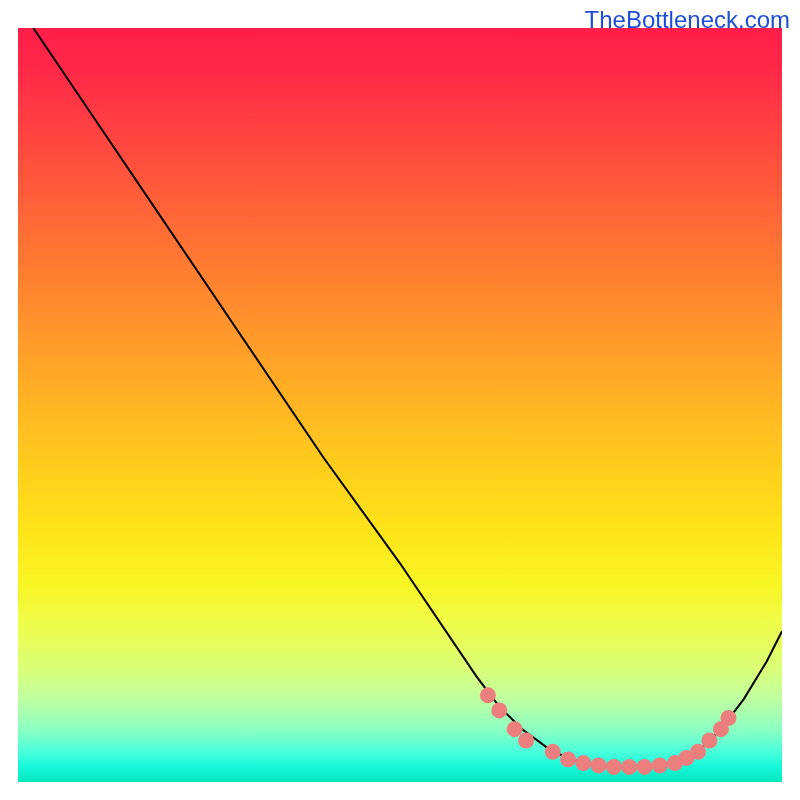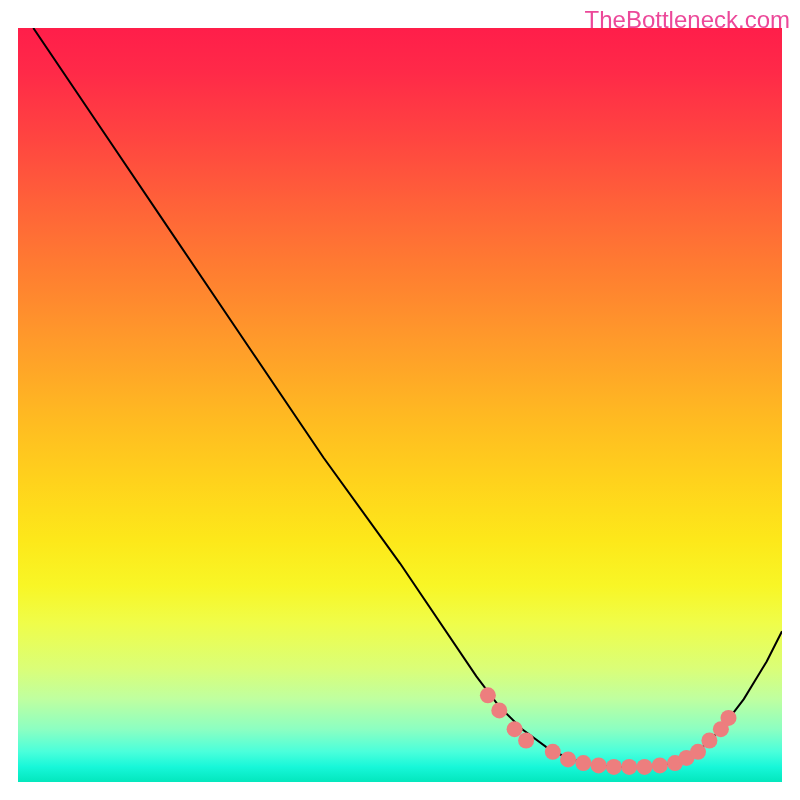--- a/index.html
+++ b/index.html
@@ -10,21 +10,21 @@
   height: 800px;
   background: #fff;
 }
 .watermark {
   position: absolute;
   top: 6px;
   right: 10px;
   font-family: Arial, Helvetica, sans-serif;
   font-size: 24px;
   font-weight: 500;
-  color: #ec4899;
+  color: #1d4ed8;
   z-index: 10;
 }
 .plot-area {
   position: absolute;
   left: 18px;
   top: 28px;
   width: 764px;
   height: 754px;
 }
 .gradient-bg {

